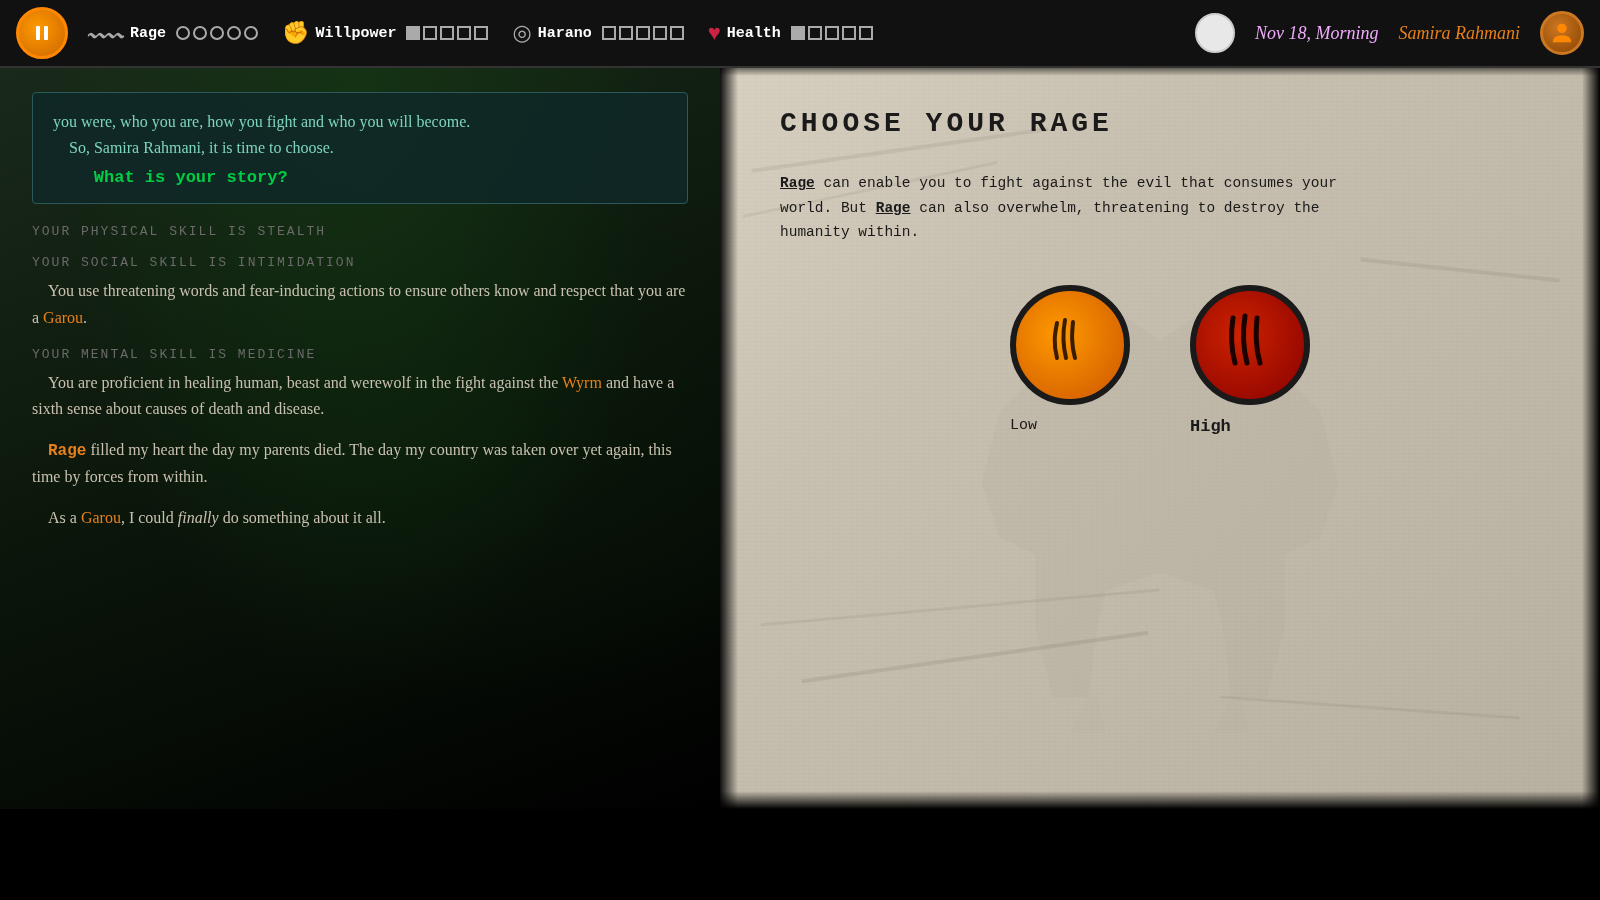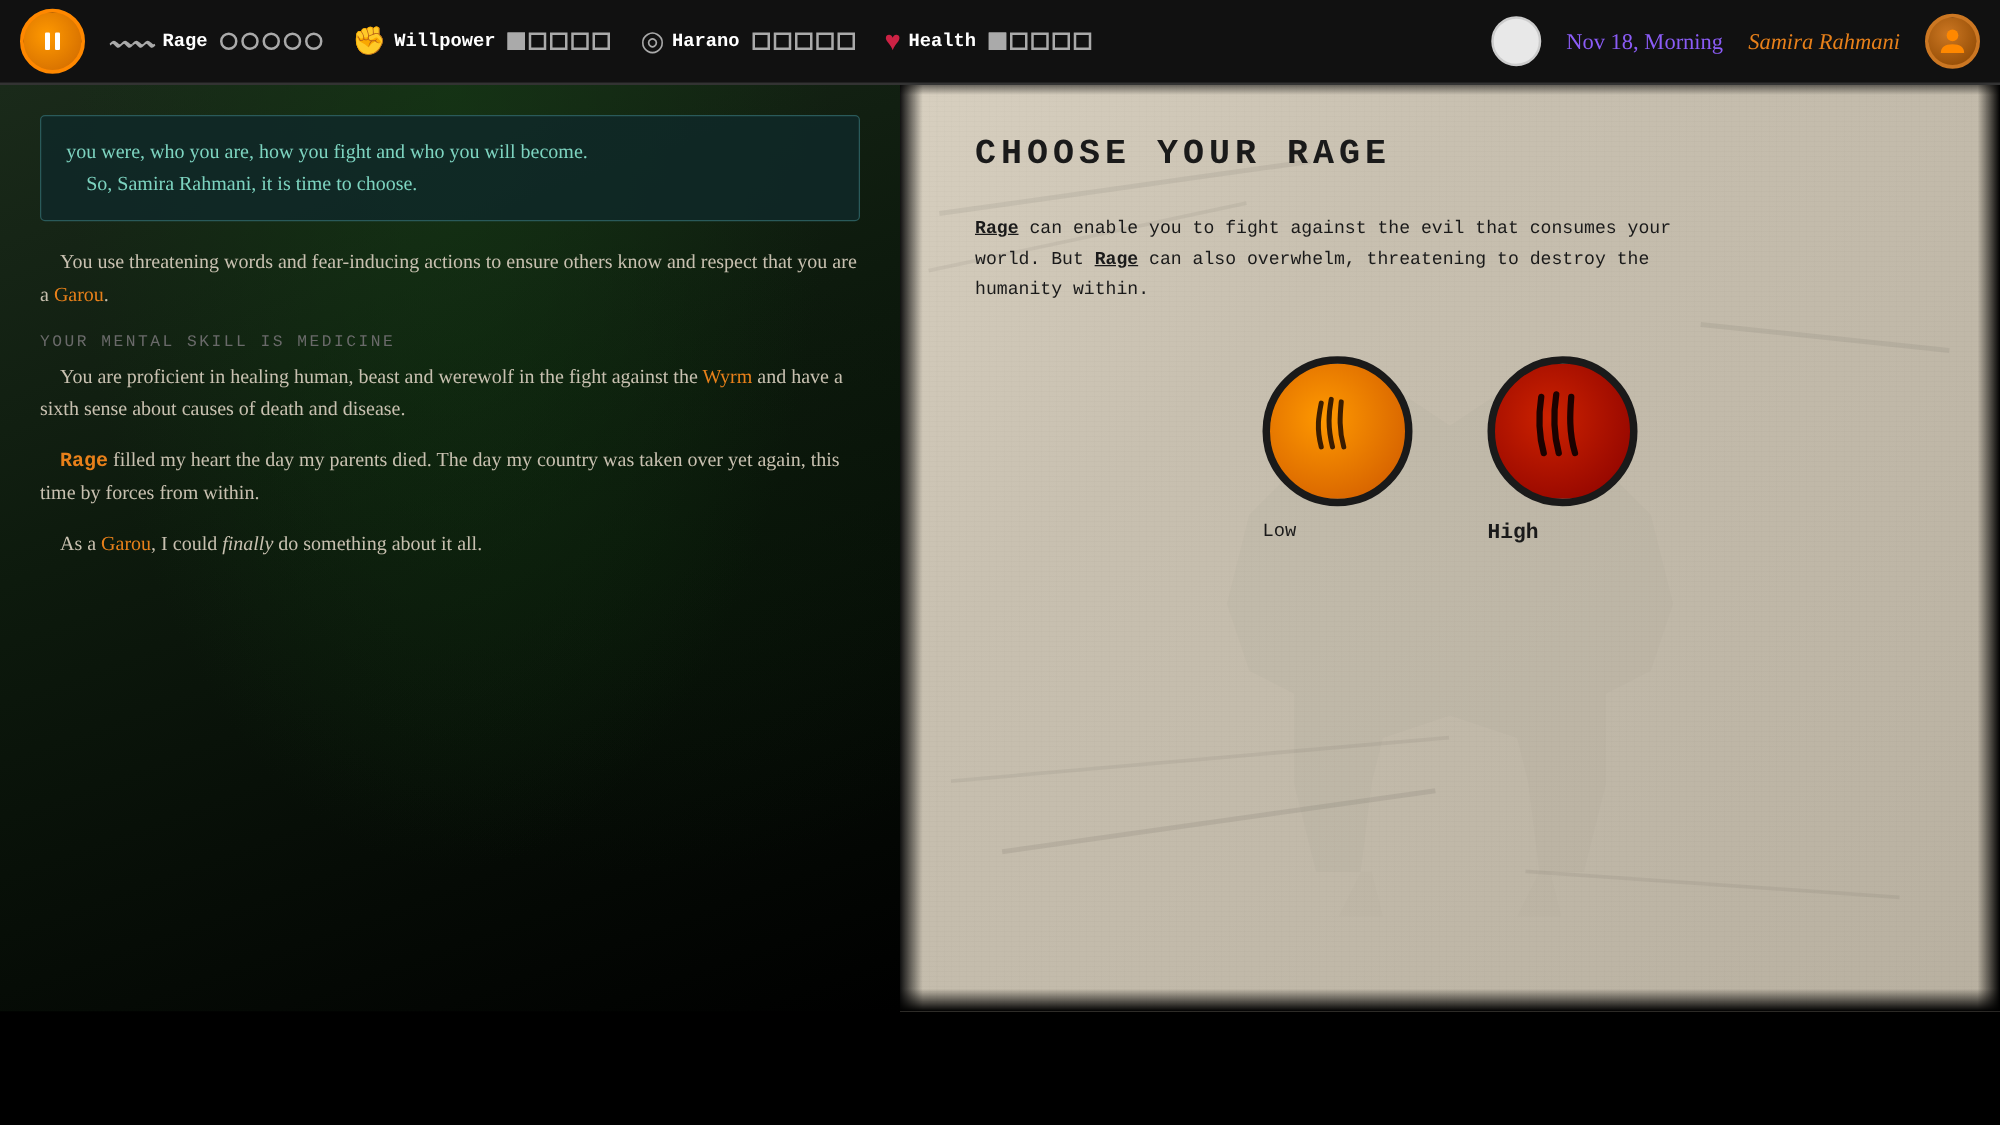--- a/index.html
+++ b/index.html
@@ -78,23 +78,24 @@
       align-items: center;
       gap: 20px;
     }
     .moon-icon {
       width: 40px; height: 40px;
       border-radius: 50%;
       background: #e8e8e8;
       border: 2px solid #ccc;
     }
     .date-text {
-      color: #8b5cf6;
+      color: #f0abfc;
       font-size: 18px;
       font-family: Georgia, serif;
+      font-style: italic;
     }
     .player-name {
       color: #e8801a;
       font-size: 18px;
       font-family: Georgia, serif;
       font-style: italic;
     }
     .avatar-icon {
       width: 44px; height: 44px;
       border-radius: 50%;
@@ -409,23 +410,28 @@
 
   <div id="left-panel">
 
     <div class="dialogue-box">
       <p class="dialogue-text">
         <span>you were, who you are, how you fight and who you will become.</span>
       </p>
       <p class="dialogue-text">
         &nbsp;&nbsp;&nbsp;&nbsp;<span>So, Samira Rahmani, it is time to choose.</span>
       </p>
-    </div>
-
-
+      <p class="dialogue-question">
+        &nbsp;&nbsp;&nbsp;&nbsp;<span>What is your story?</span>
+      </p>
+    </div>
+
+    <p class="section-heading">YOUR PHYSICAL SKILL IS STEALTH</p>
+
+    <p class="section-heading">YOUR SOCIAL SKILL IS INTIMIDATION</p>
     <p class="body-text">
       &nbsp;&nbsp;&nbsp;&nbsp;You use threatening words and fear-inducing actions to ensure others know and respect that you are a <span class="highlight-orange-link">Garou</span>.
     </p>
 
     <p class="section-heading">YOUR MENTAL SKILL IS MEDICINE</p>
     <p class="body-text">
       &nbsp;&nbsp;&nbsp;&nbsp;You are proficient in healing human, beast and werewolf in the fight against the <span class="highlight-orange-link">Wyrm</span> and have a sixth sense about causes of death and disease.
     </p>
 
     <p class="body-text">

